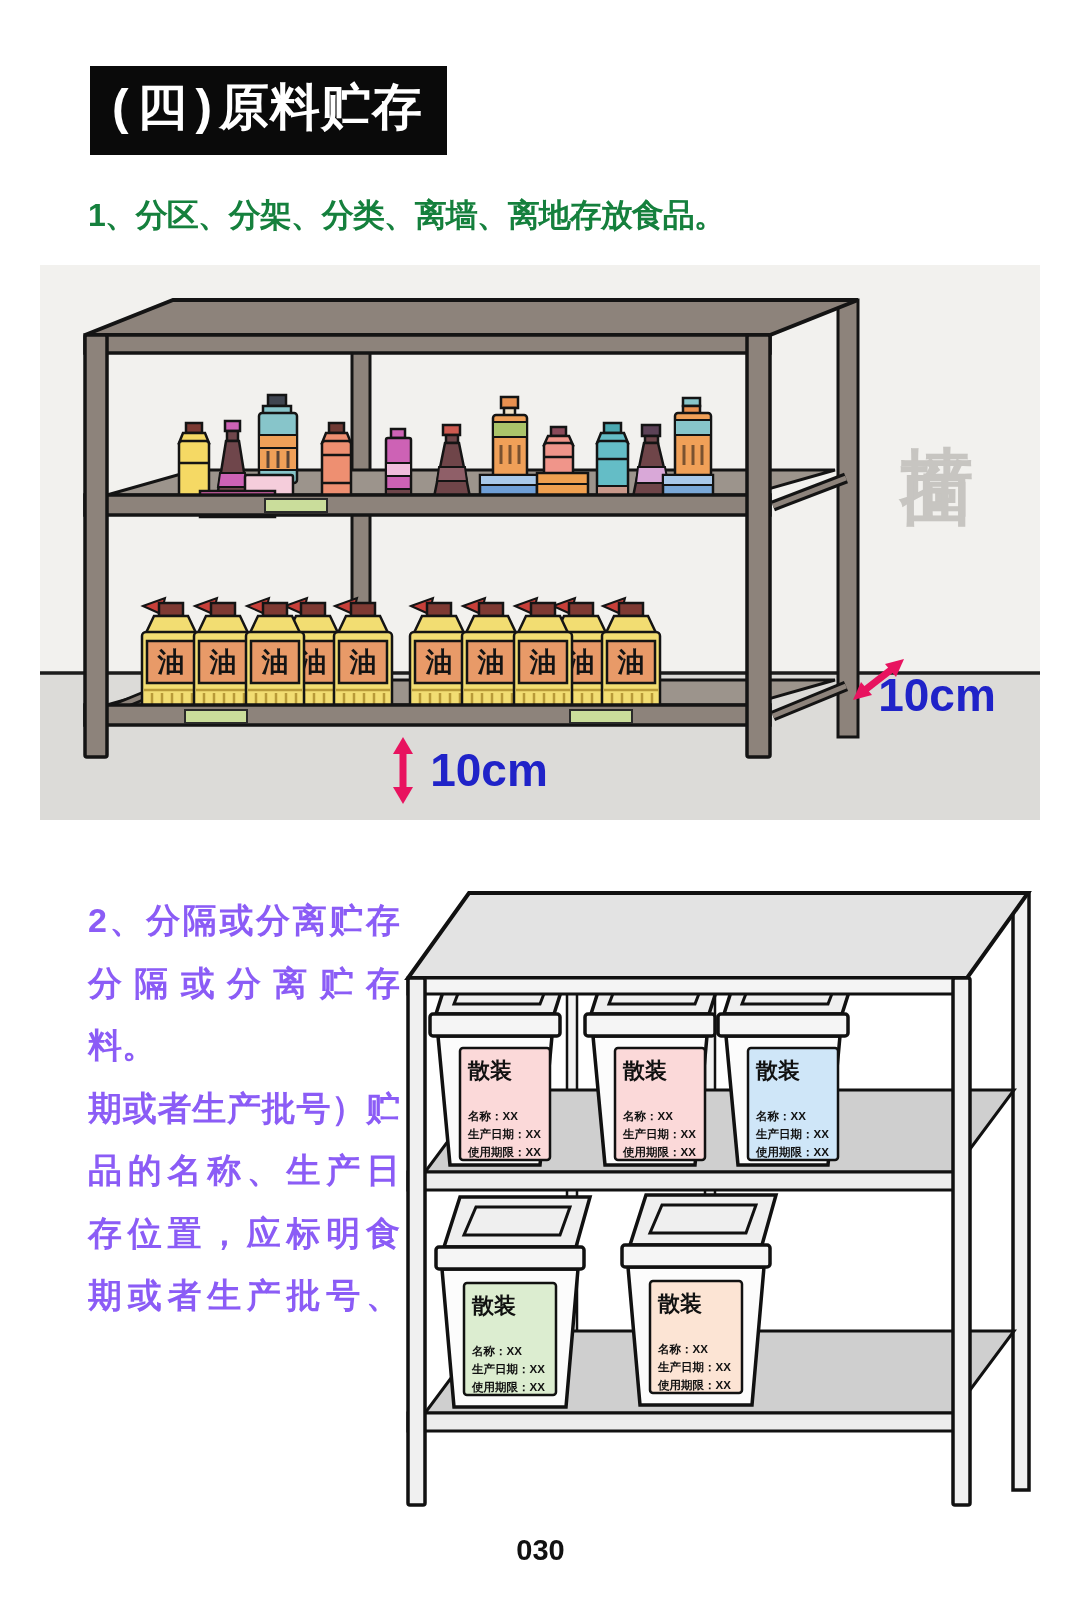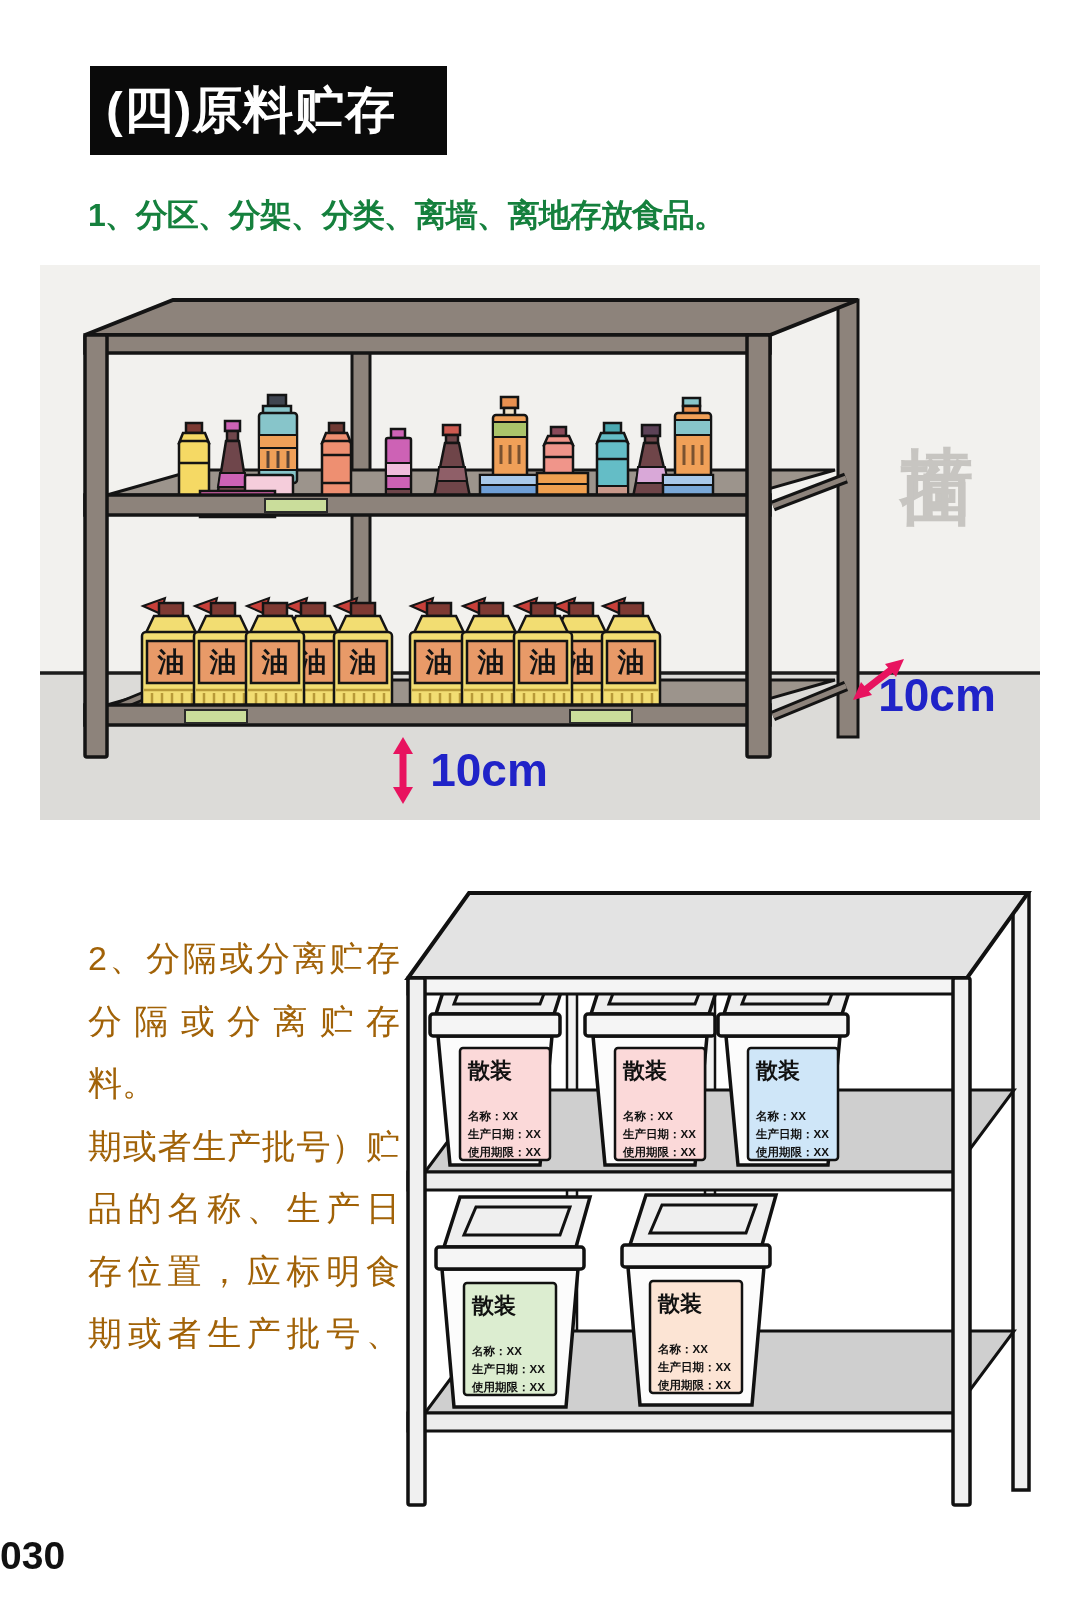--- a/index.html
+++ b/index.html
@@ -1,29 +1,29 @@
 <!DOCTYPE html>
 <html><head>
 <meta charset="utf-8">
 <style>
   html,body{margin:0;padding:0;background:#ffffff;}
   #page{position:relative;width:1081px;height:1600px;background:#ffffff;overflow:hidden;
         font-family:"Liberation Sans",sans-serif;}
   .abs{position:absolute;}
-  #title-box{left:90px;top:66px;width:357px;height:89px;background:#0a0a0a;}
+  #title-box{left:90px;top:66px;width:357px;height:89px;background:#0a0a0a;font-family:Liberation Mono, monospace;}
   #title-box .t{color:#ffffff;font-size:50px;font-weight:bold;line-height:89px;padding-left:16px;
         letter-spacing:1px;white-space:nowrap;}
   #item1{left:88px;top:194px;width:700px;font-size:32px;font-weight:bold;color:#15803d;
         white-space:nowrap;letter-spacing:-1px;}
   #illu1{left:40px;top:265px;width:1000px;height:555px;}
   #illu2{left:400px;top:862px;width:655px;height:650px;}
-  #left-notes{left:88px;top:927px;width:312px;color:#a16207;font-weight:normal;font-size:34px;}
+  #left-notes{left:88px;top:889px;width:312px;color:#8b5cf6;font-weight:bold;font-size:34px;}
   .note-line{height:62.5px;line-height:62.5px;text-align:justify;text-align-last:justify;white-space:nowrap;}
   .note-line.short{text-align-last:left;}
-  #page-num{left:0;top:1534px;width:1081px;text-align:left;font-size:39px;font-weight:bold;color:#111;}
+  #page-num{left:0;top:1534px;width:1081px;text-align:center;font-size:29px;font-weight:bold;color:#111;}
   svg text{font-family:"Liberation Sans",sans-serif;}
 </style>
 </head>
 <body>
 
 <div id="page">
 
   <div class="abs" id="title-box">
     <div class="t">(四)原料贮存</div>
   </div>

